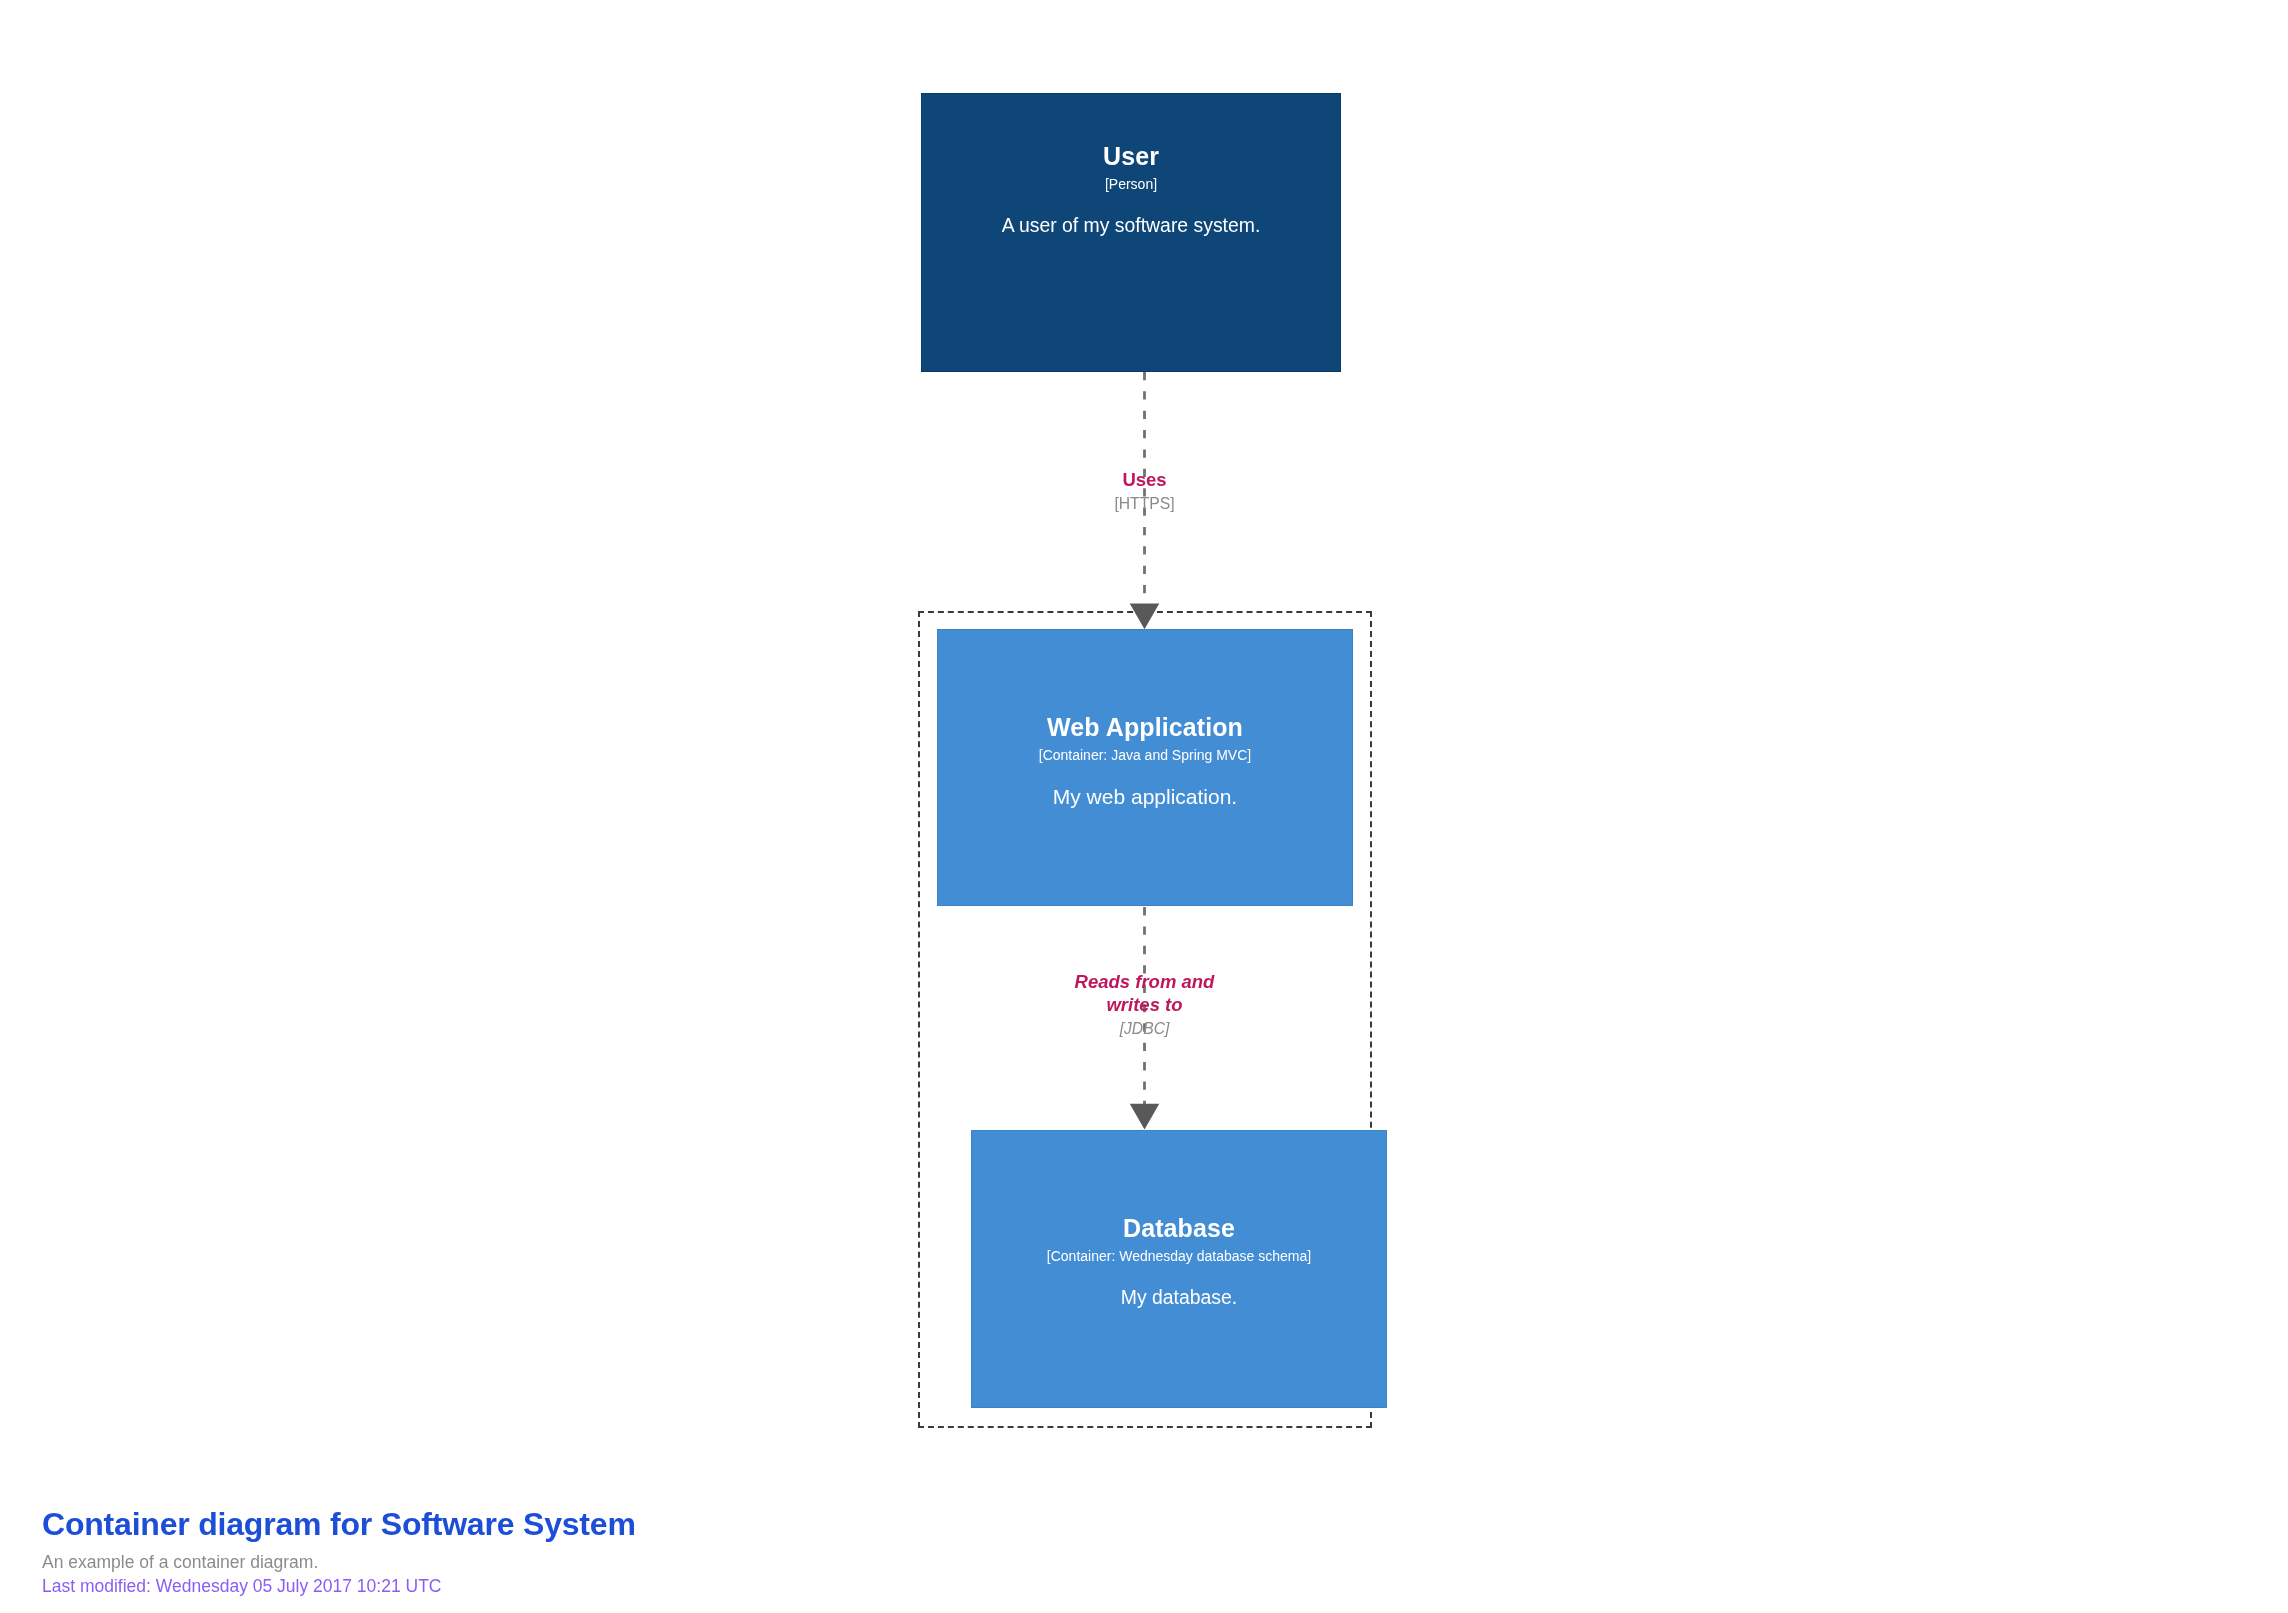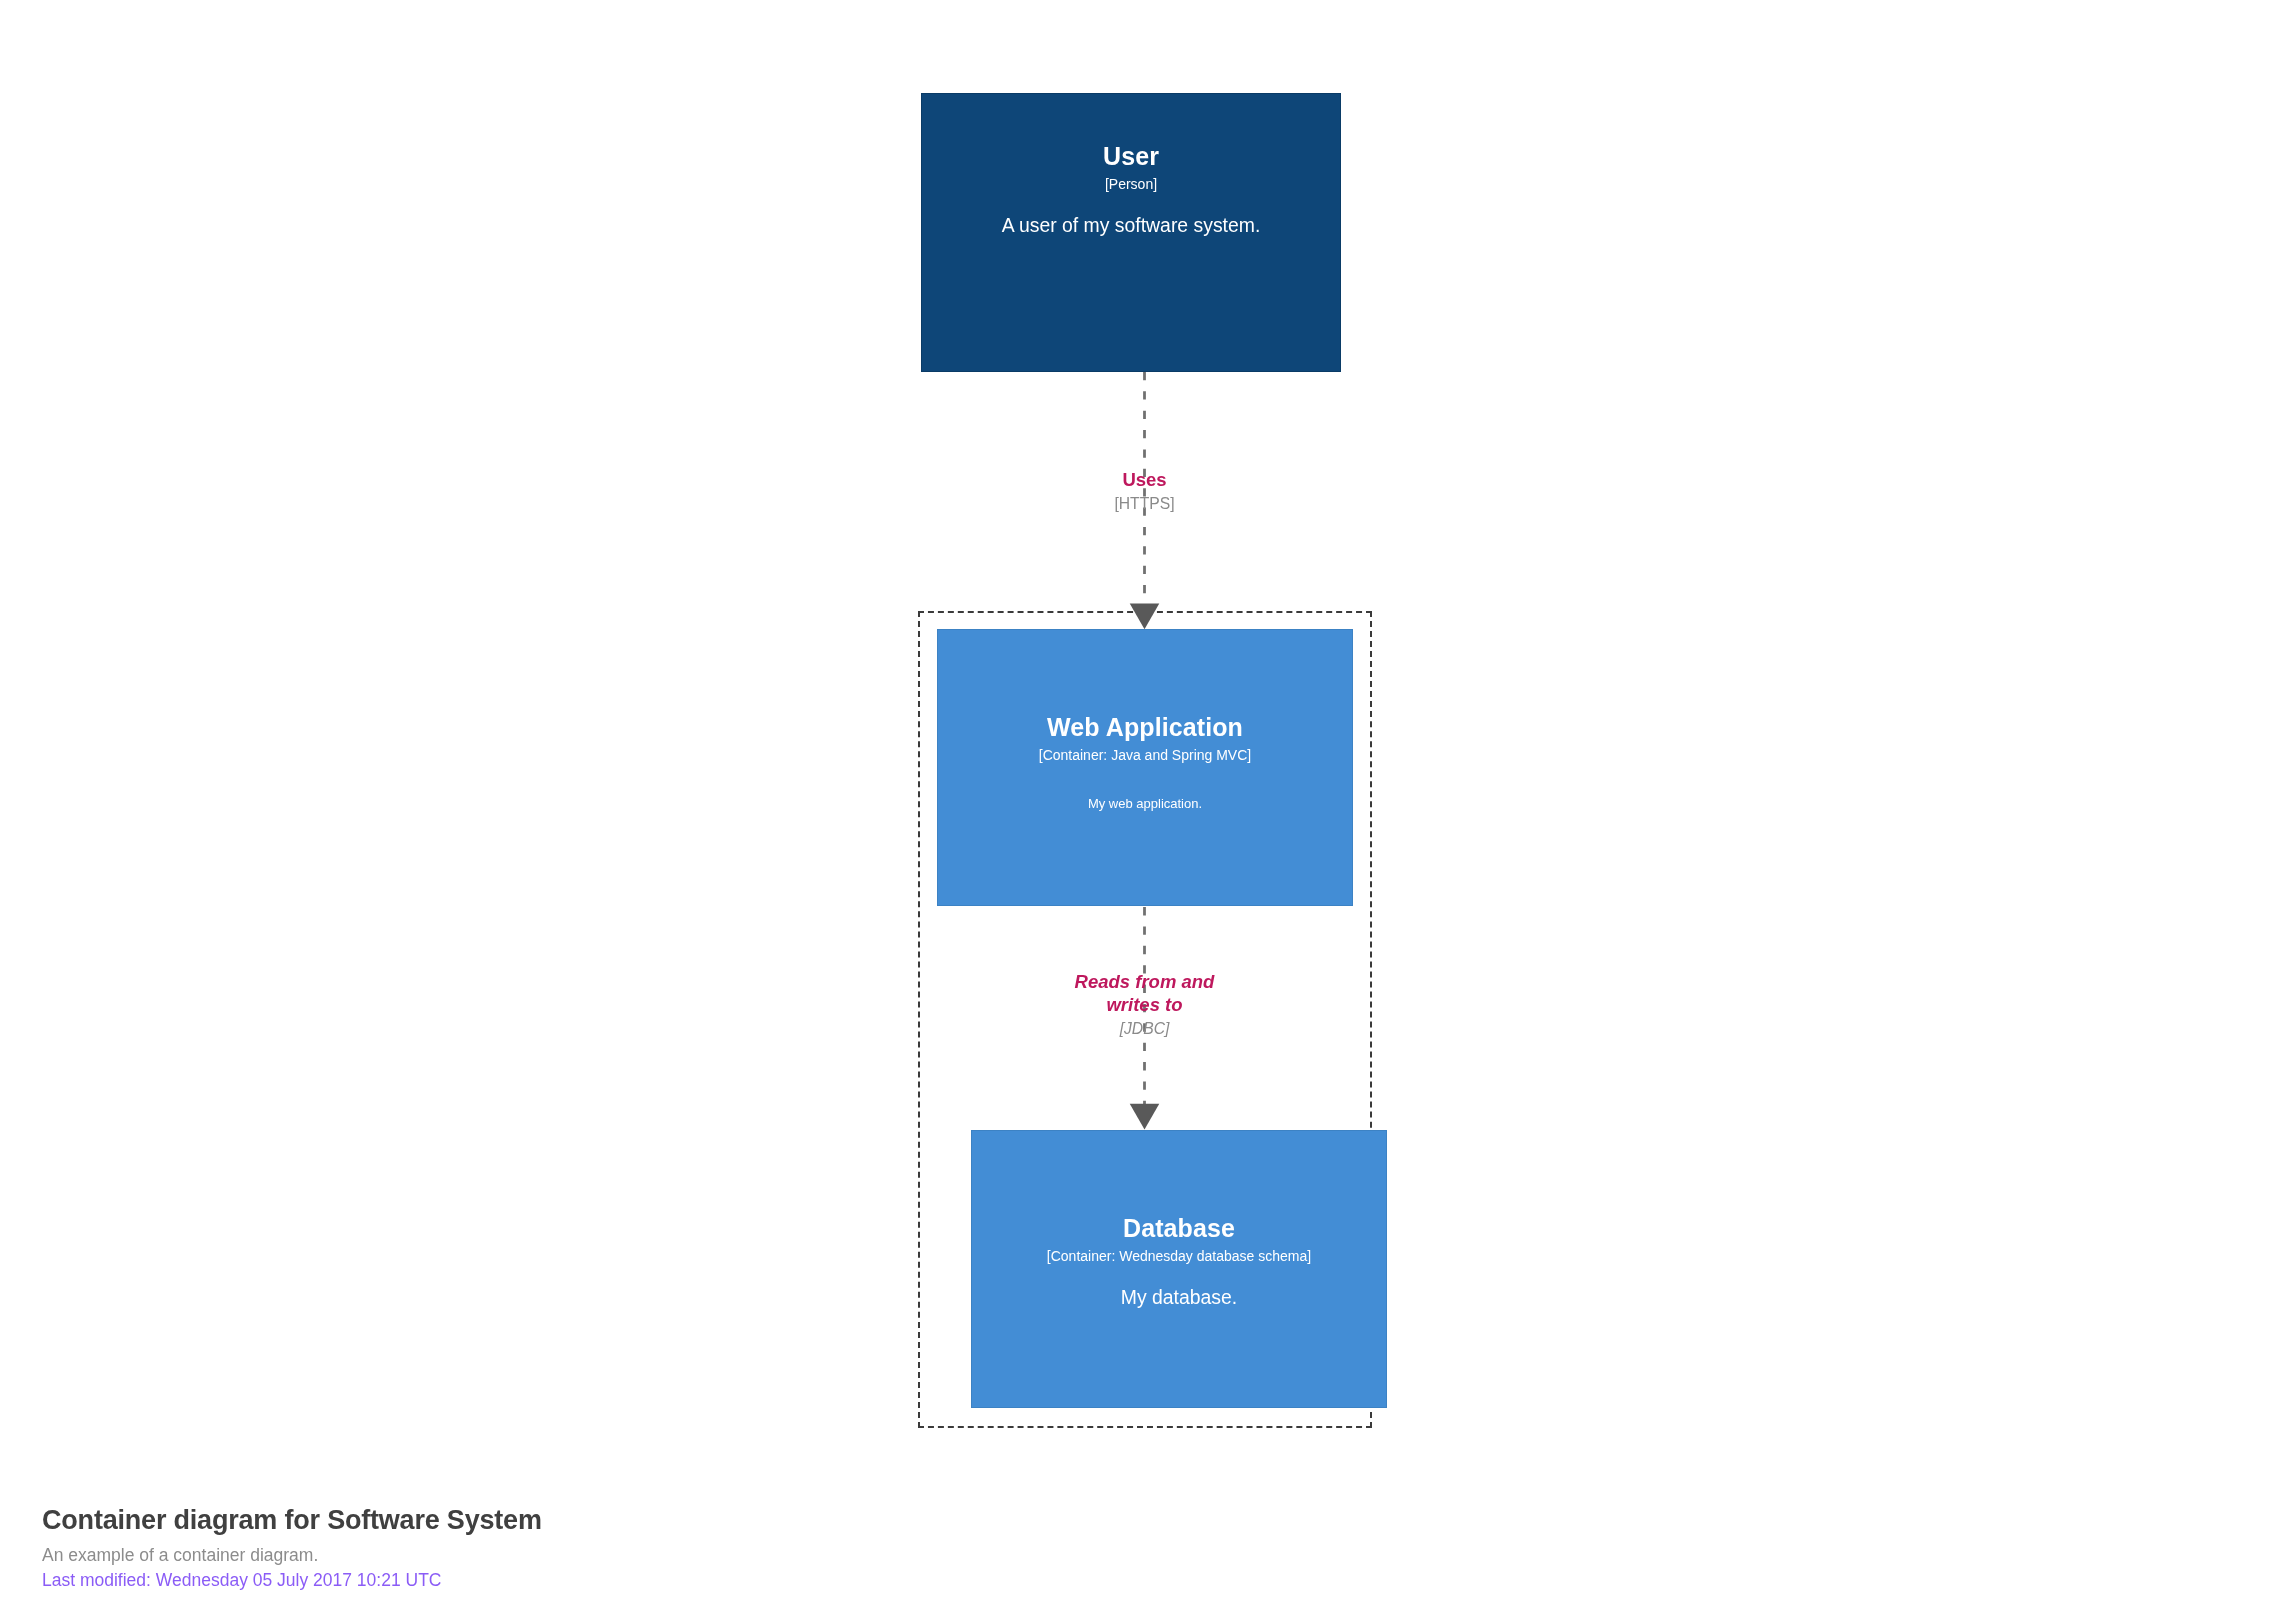--- a/index.html
+++ b/index.html
@@ -71,21 +71,21 @@
     top: 629px;
     width: 416px;
     height: 277px;
     background: #438DD5;
     border: 0.9px solid #3C82C4;
     justify-content: flex-start;
     padding-top: 83px;
   }
   #node-webapp .node-name { font-size: 25px; }
   #node-webapp .node-tech { font-size: 14px; }
-  #node-webapp .node-desc { font-size: 13px; margin-top: 32px; }
+  #node-webapp .node-desc { font-size: 21px; margin-top: 20px; }
 
   #node-database {
     left: 971px;
     top: 1130px;
     width: 416px;
     height: 278px;
     background: #438DD5;
     border: 0.9px solid #3C82C4;
     justify-content: flex-start;
     padding-top: 83px;
@@ -150,23 +150,23 @@
   }
 
   
   #caption {
     position: absolute;
     left: 42px;
     top: 1504px;
     width: 1292px;
   }
   #caption .caption-title {
-    font-size: 27px;
+    font-size: 32px;
     font-weight: bold;
-    color: #404040;
+    color: #1d4ed8;
     line-height: 1.25;
     letter-spacing: -0.2px;
   }
   #caption .caption-sub {
     font-size: 17.5px;
     color: #8C8C8C;
     line-height: 1.42;
     margin-top: 5.5px;
   }
   #caption .caption-modified {

